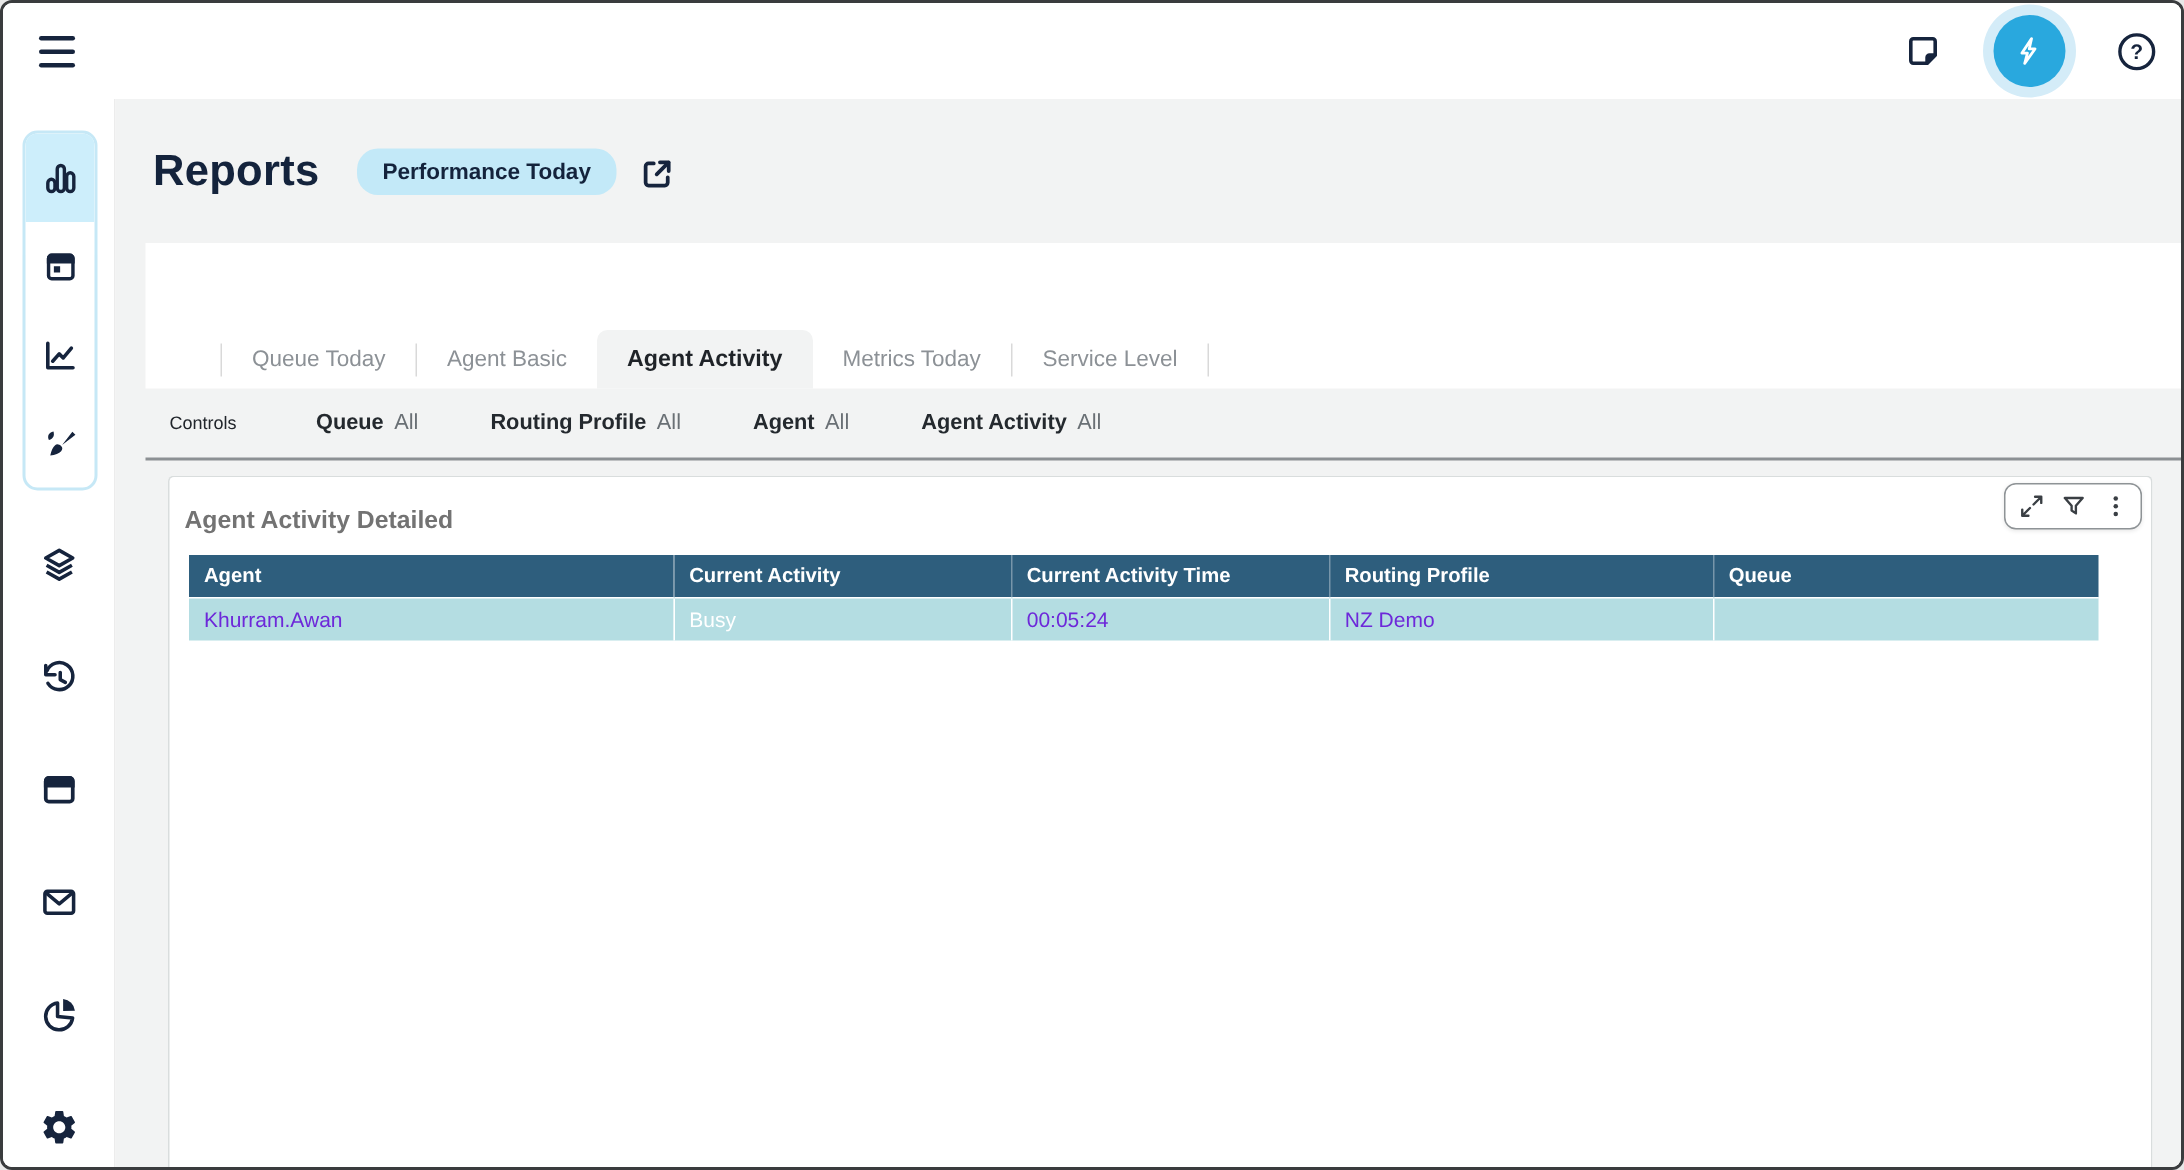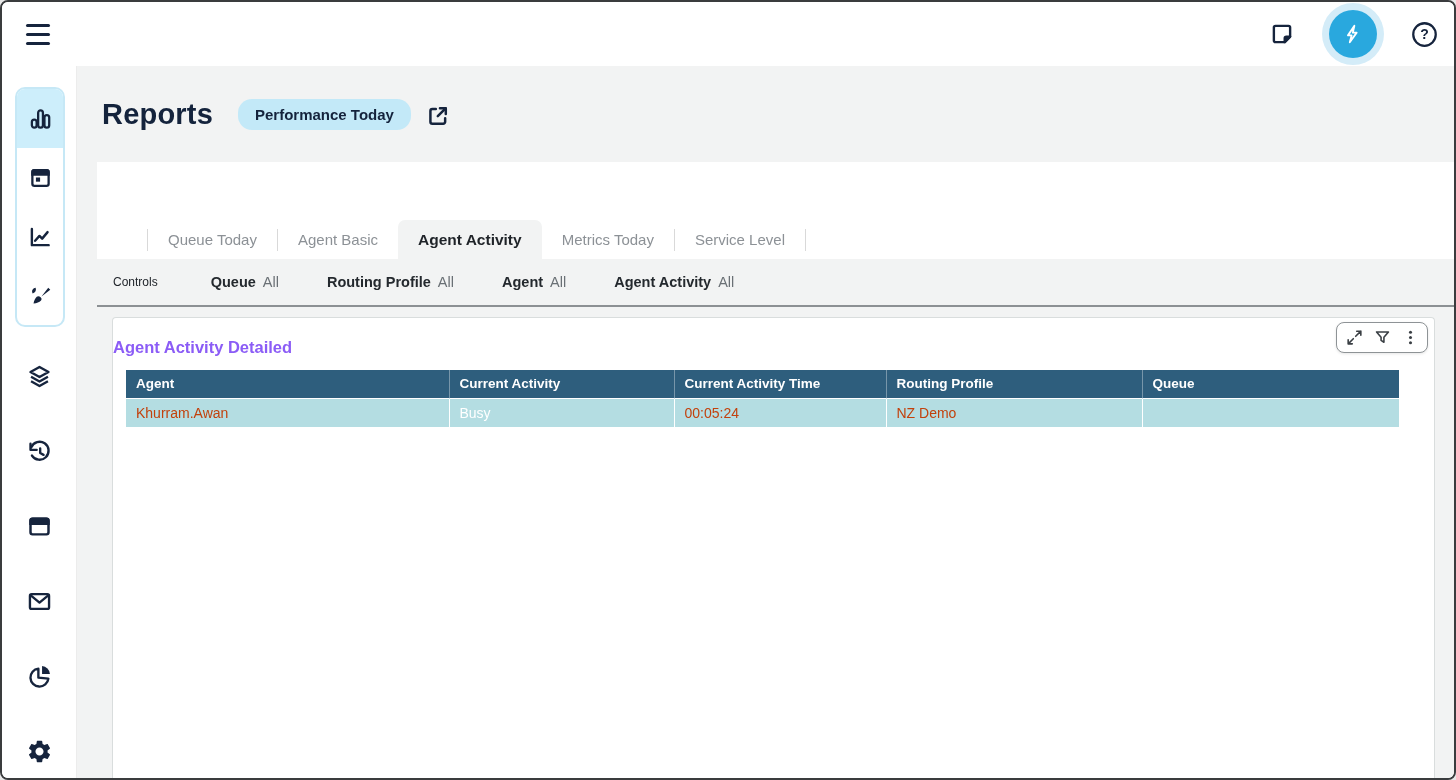--- a/index.html
+++ b/index.html
@@ -49,27 +49,27 @@
   .filter { display:flex; align-items:baseline; gap:7px; cursor:pointer; }
   .filter .f-name { font-size:14.5px; font-weight:bold; color:#24292e; }
   .filter .f-val { font-size:14.5px; color:#6a7075; }
 
   
   .widget { position:absolute; left:35px; right:19px; top:251px; bottom:0;
     background:#fff; border:1px solid #d9dddd; border-bottom:none; border-radius:4px 4px 0 0; }
   .wtoolbar { position:absolute; top:4px; right:6px; height:31px; display:flex; align-items:center; gap:2px;
     background:#fff; border:1px solid #8e9396; border-radius:8px; padding:0 4px; box-shadow:0 1px 3px rgba(0,0,0,.10); }
   .wtool-btn { width:26px; height:26px; display:flex; align-items:center; justify-content:center; background:none; border:none; cursor:pointer; }
-  .wtitle { position:absolute; left:0; top:20px; font-size:16.5px; font-weight:bold; color:#8b5cf6; }
+  .wtitle { position:absolute; left:10px; top:20px; font-size:16.5px; font-weight:bold; color:#737373; }
 
   table.agent-table { position:absolute; left:13px; top:52px; width:1273px; border-collapse:collapse; table-layout:fixed; }
   .agent-table th { background:#2e5e7d; color:#fff; font-size:13.5px; font-weight:bold; text-align:left;
     padding:6px 10px; height:28px; }
   .agent-table th + th { border-left:1px solid rgba(255,255,255,.35); }
-  .agent-table td { font-size:14px; color:#c2410c; padding:5px 10px; height:29px; background:#fff; border-top:1px solid #fff; }
+  .agent-table td { font-size:14px; color:#6d28d9; padding:5px 10px; height:29px; background:#fff; border-top:1px solid #fff; }
   .agent-table td + td { border-left:1px solid #fff; }
   .agent-table tr.hl td { background:#b4dde2; }
   .agent-table tr:not(.hl) td { border-bottom:1px solid #e9ecec; }
   .agent-table td.act-busy { background:#d5400e; color:#fff; }
   .agent-table td.act-error { background:#ef86bd; color:rgba(255,255,255,.95); }
 
   svg { display:block; }
 </style>
 </head>
 <body>

